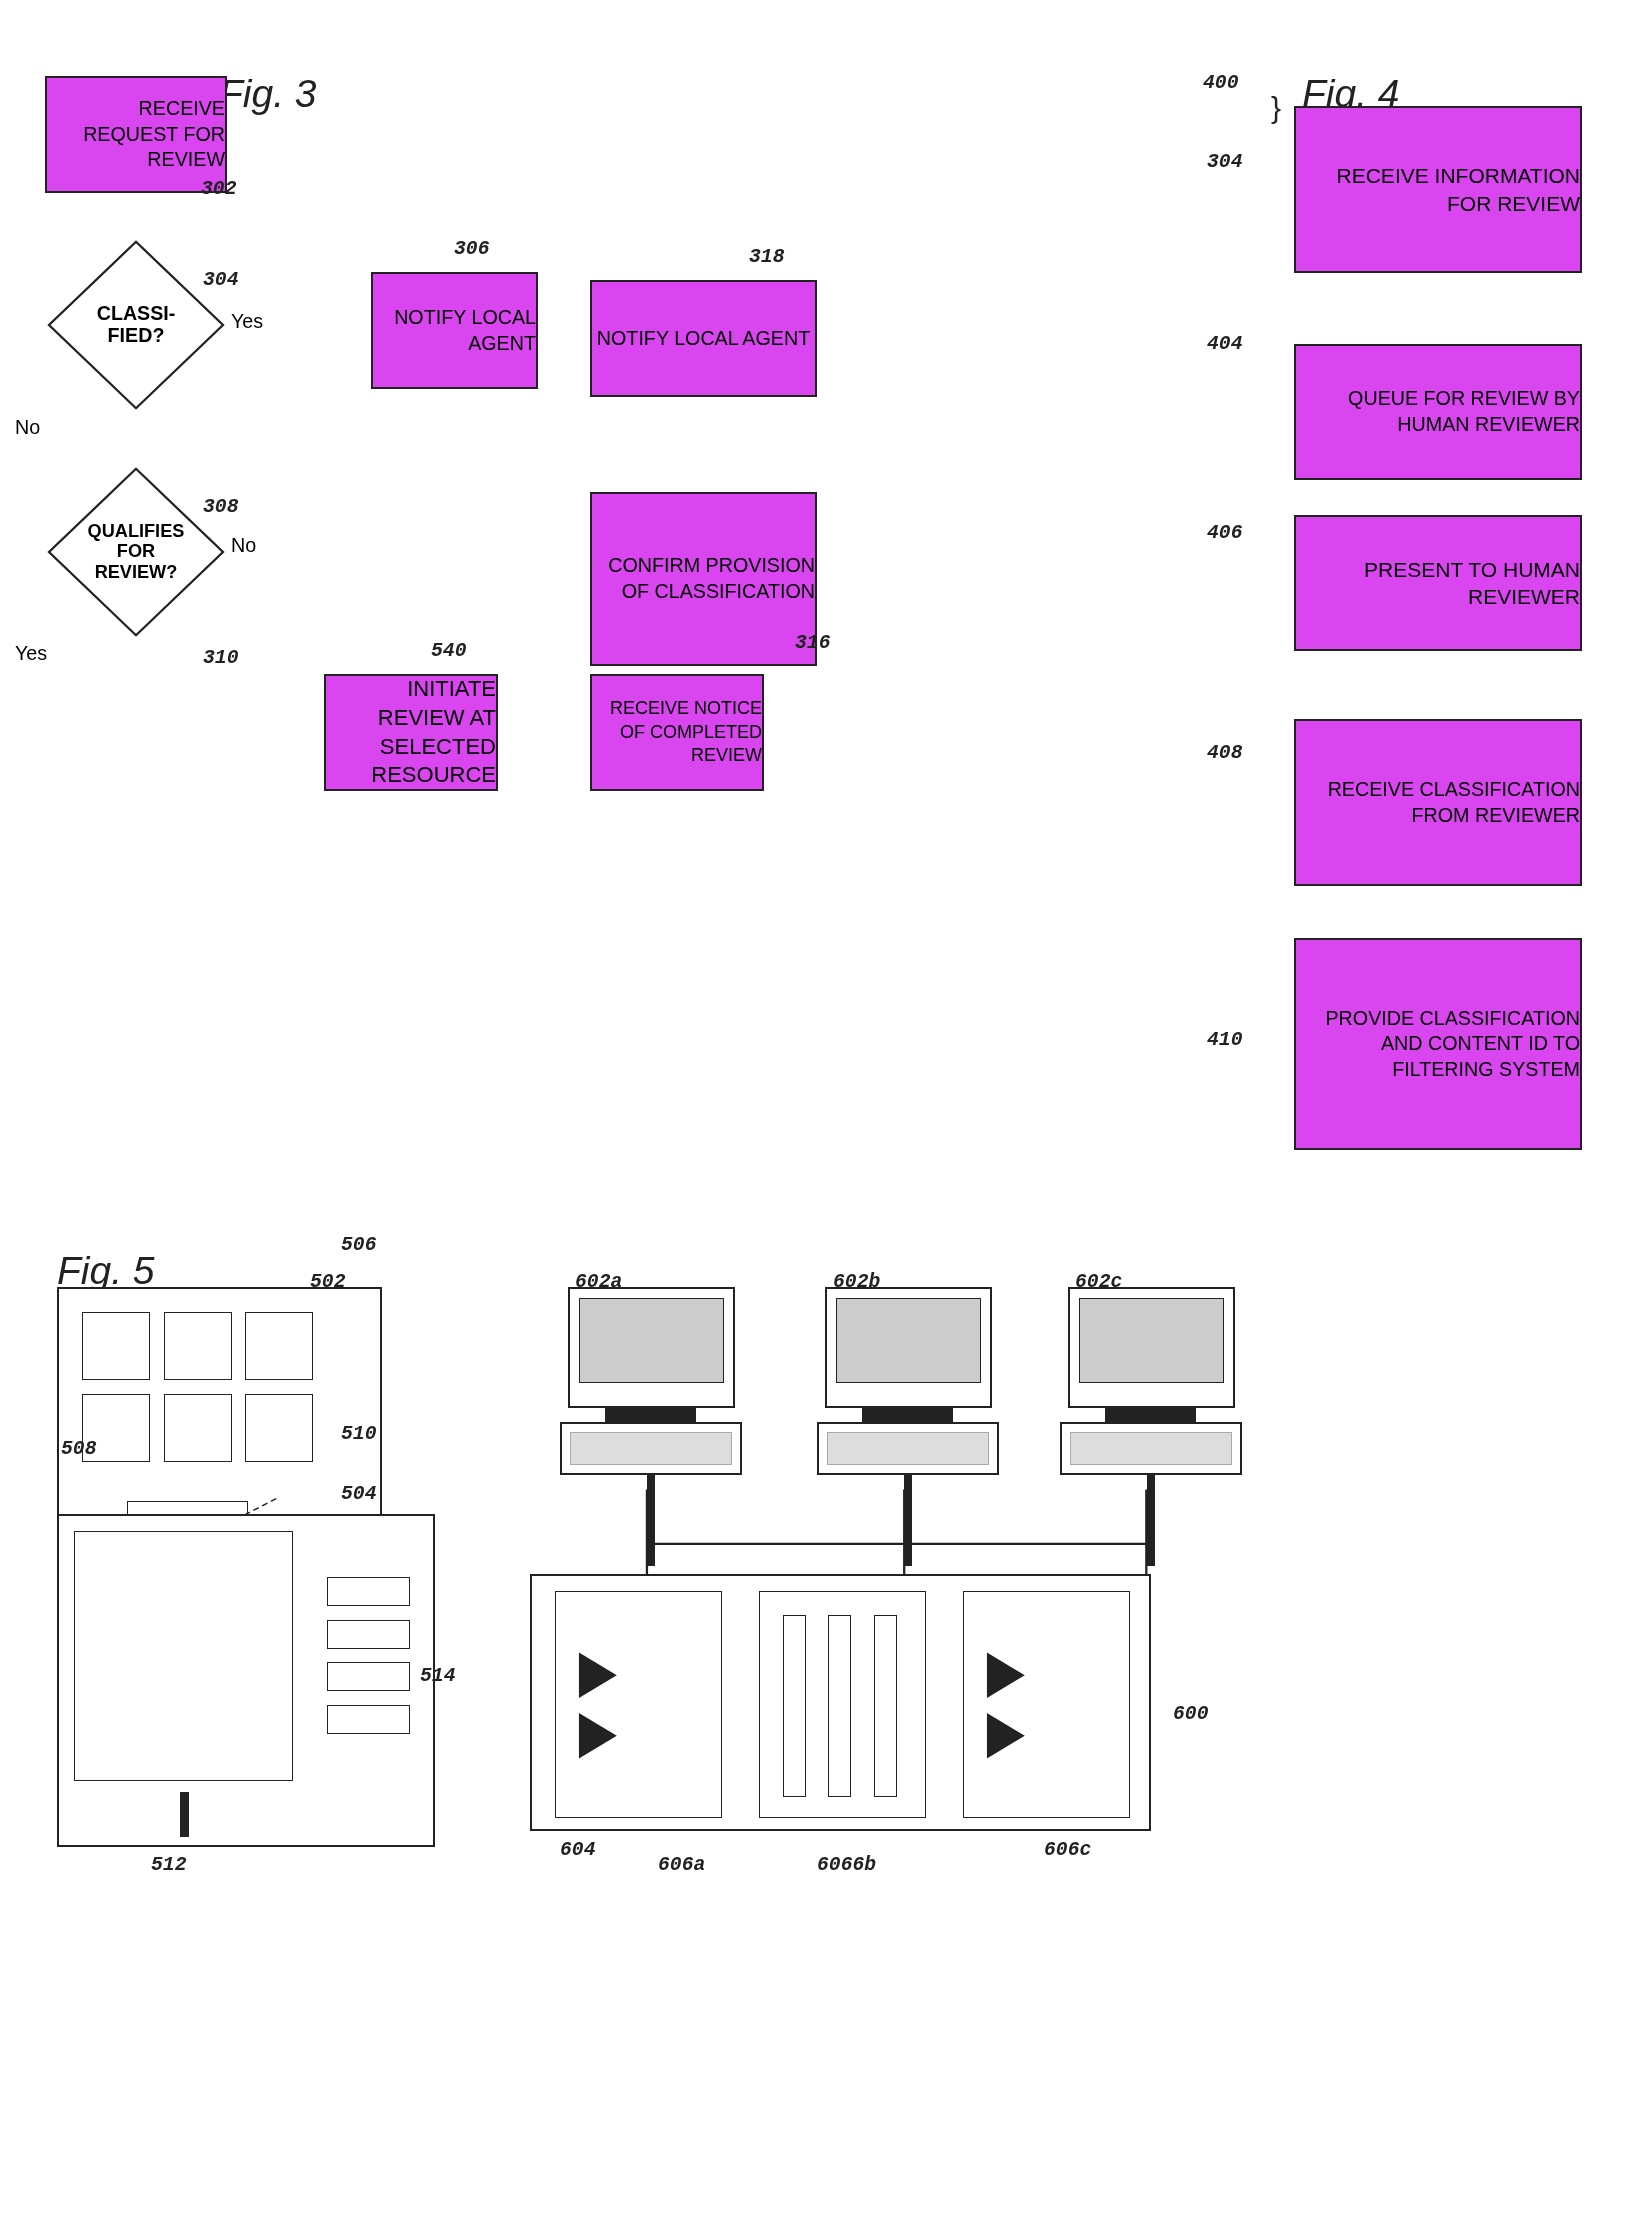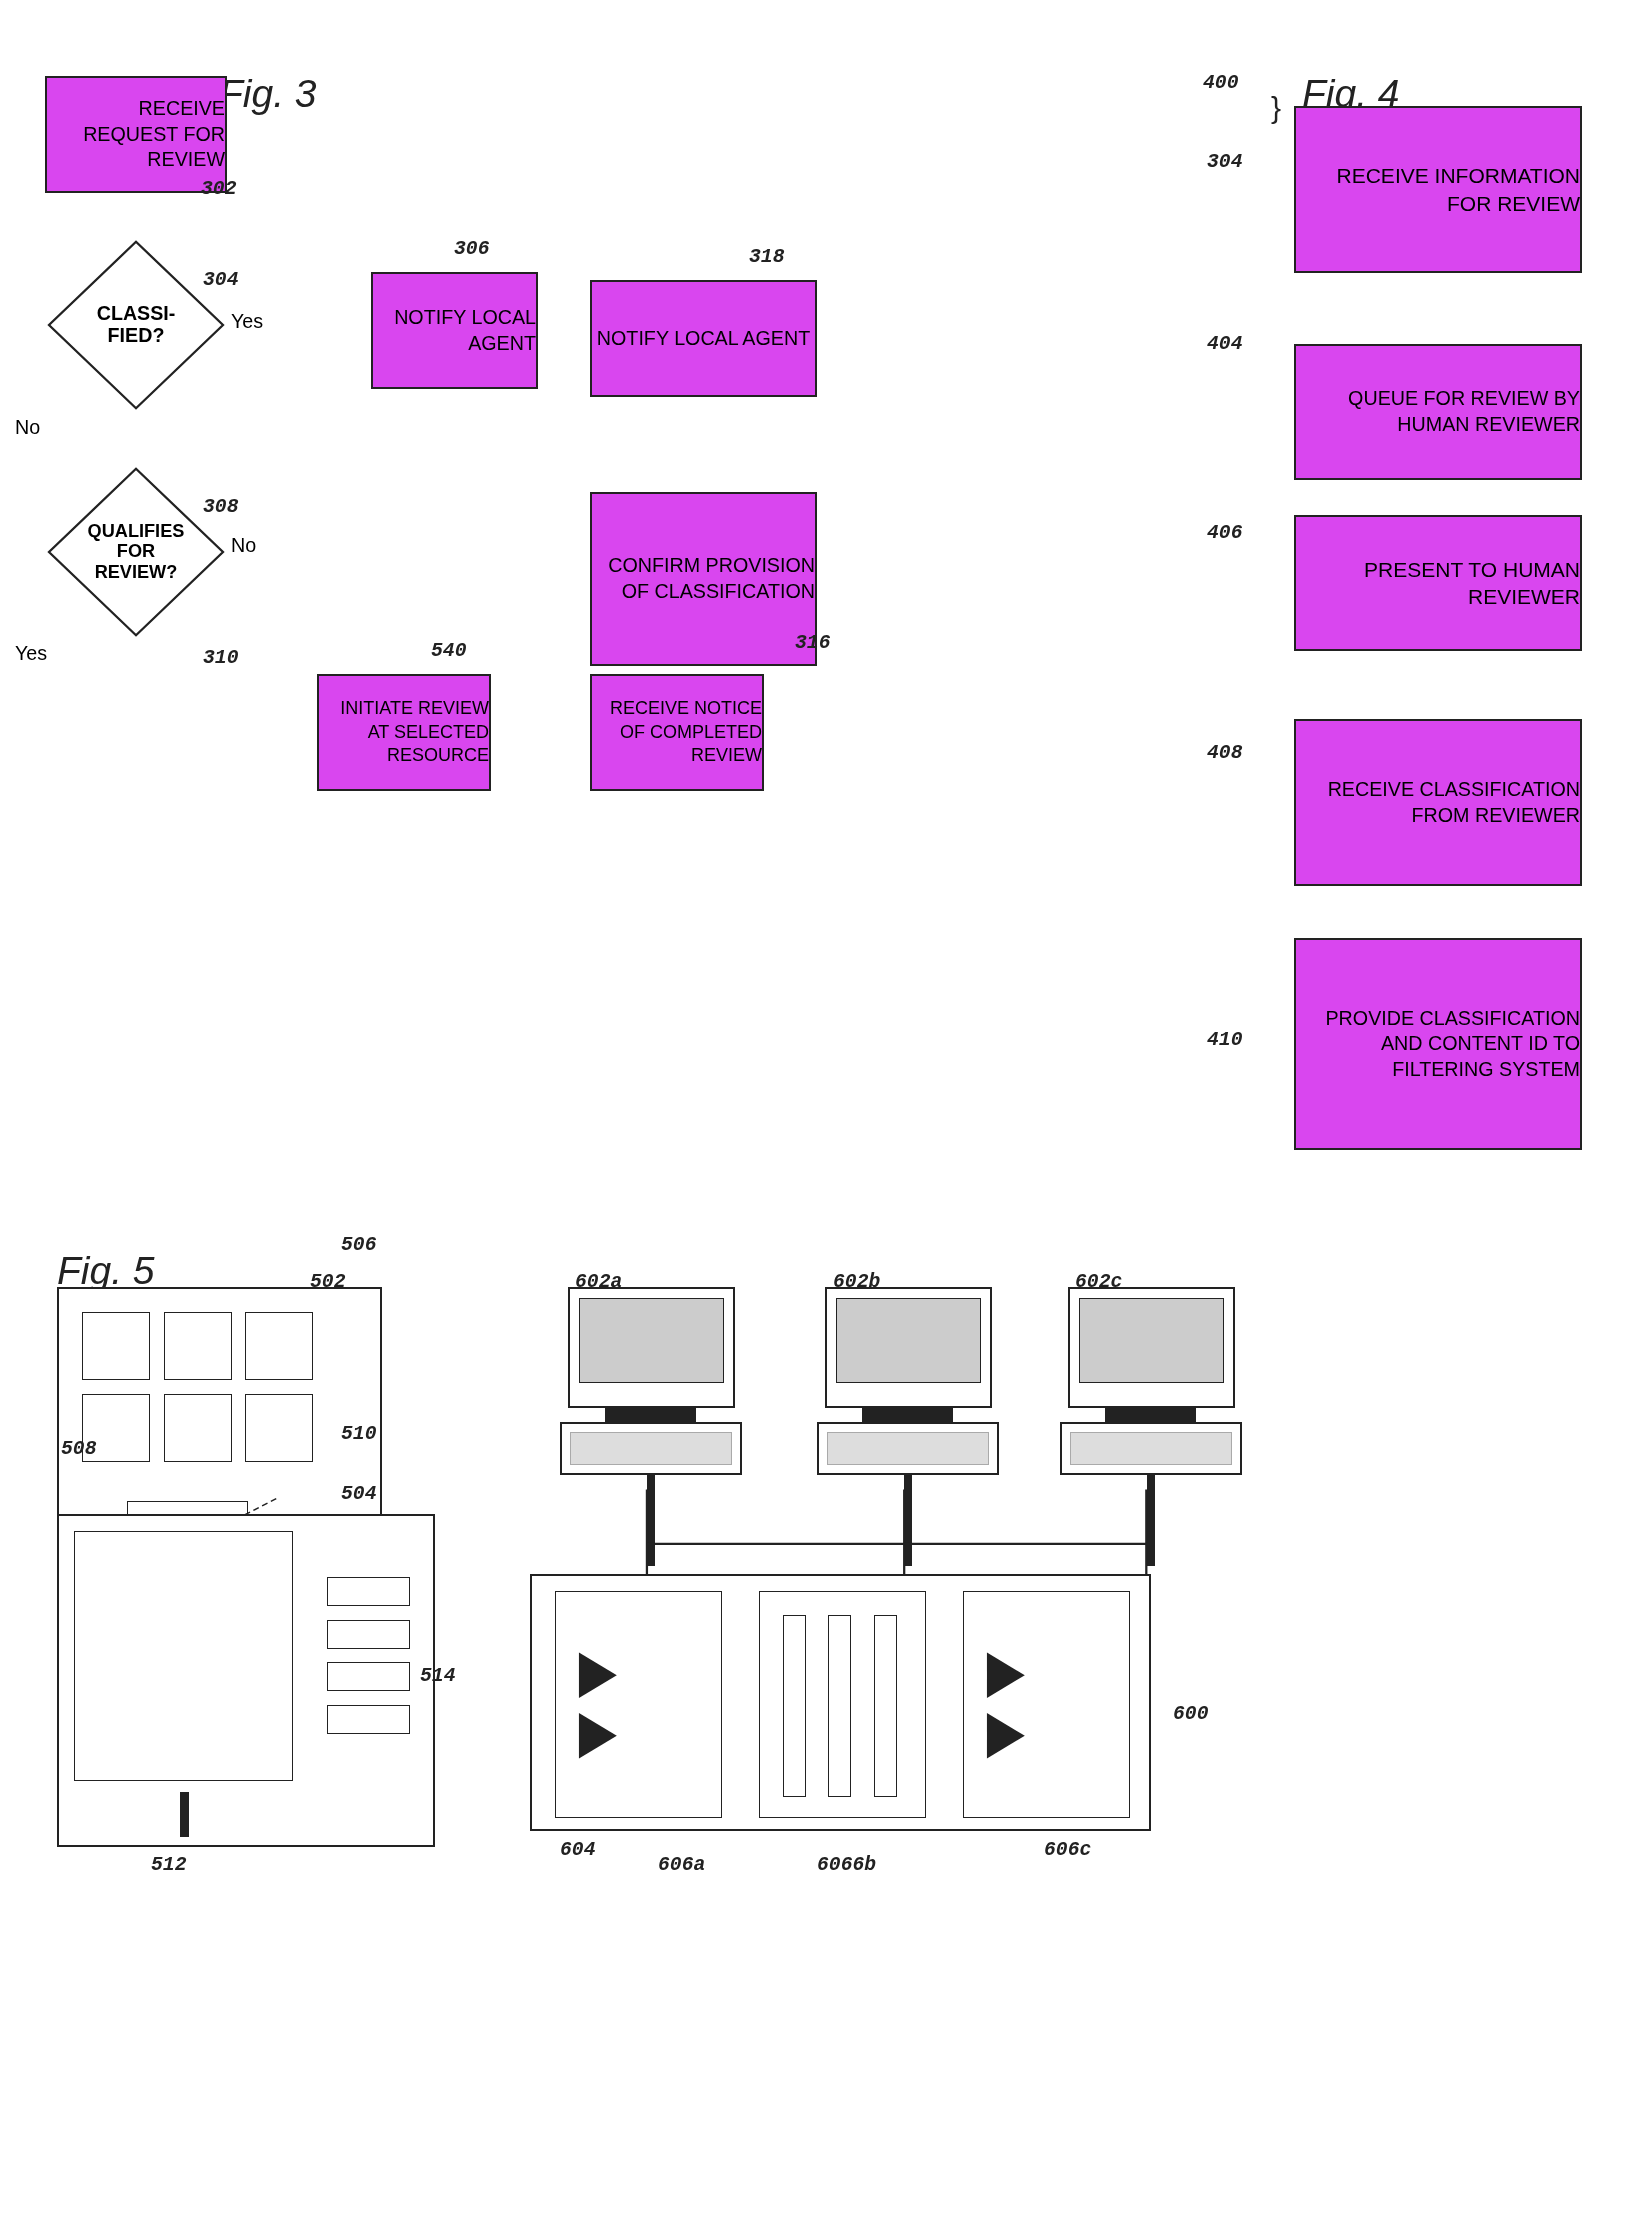--- a/index.html
+++ b/index.html
@@ -137,21 +137,21 @@
 
   <div class="label-text hw" style="top:496px; left:203px;">308</div>
 
   <div style="position:absolute; top:534px; left:231px; font-size:19.7px;">No</div>
 
   <div style="position:absolute; top:642px; left:15px; font-size:19.7px;">Yes</div>
 
 
   <div class="label-text hw" style="top:647px; left:203px;">310</div>
 
-  <div class="box" style="top:674px; left:317px; width:174px; height:117px; font-size:18px;">INITIATE REVIEW AT SELECTED RESOURCE</div>
+  <div class="box" style="top:674px; left:324px; width:174px; height:117px; font-size:22px;">INITIATE REVIEW AT SELECTED RESOURCE</div>
 
   <div class="label-text hw" style="top:640px; left:431px;">540</div>
 
   <div class="box" style="top:674px; left:590px; width:174px; height:117px; font-size:18px;">RECEIVE NOTICE OF COMPLETED REVIEW</div>
 
   <div class="label-text hw" style="top:647px; left:745px;">314</div>
 
   <div class="box" style="top:492px; left:590px; width:227px; height:174px; font-size:19.7px;">CONFIRM PROVISION OF CLASSIFICATION</div>
 
   <div class="label-text hw" style="top:632px; left:795px;">316</div>

